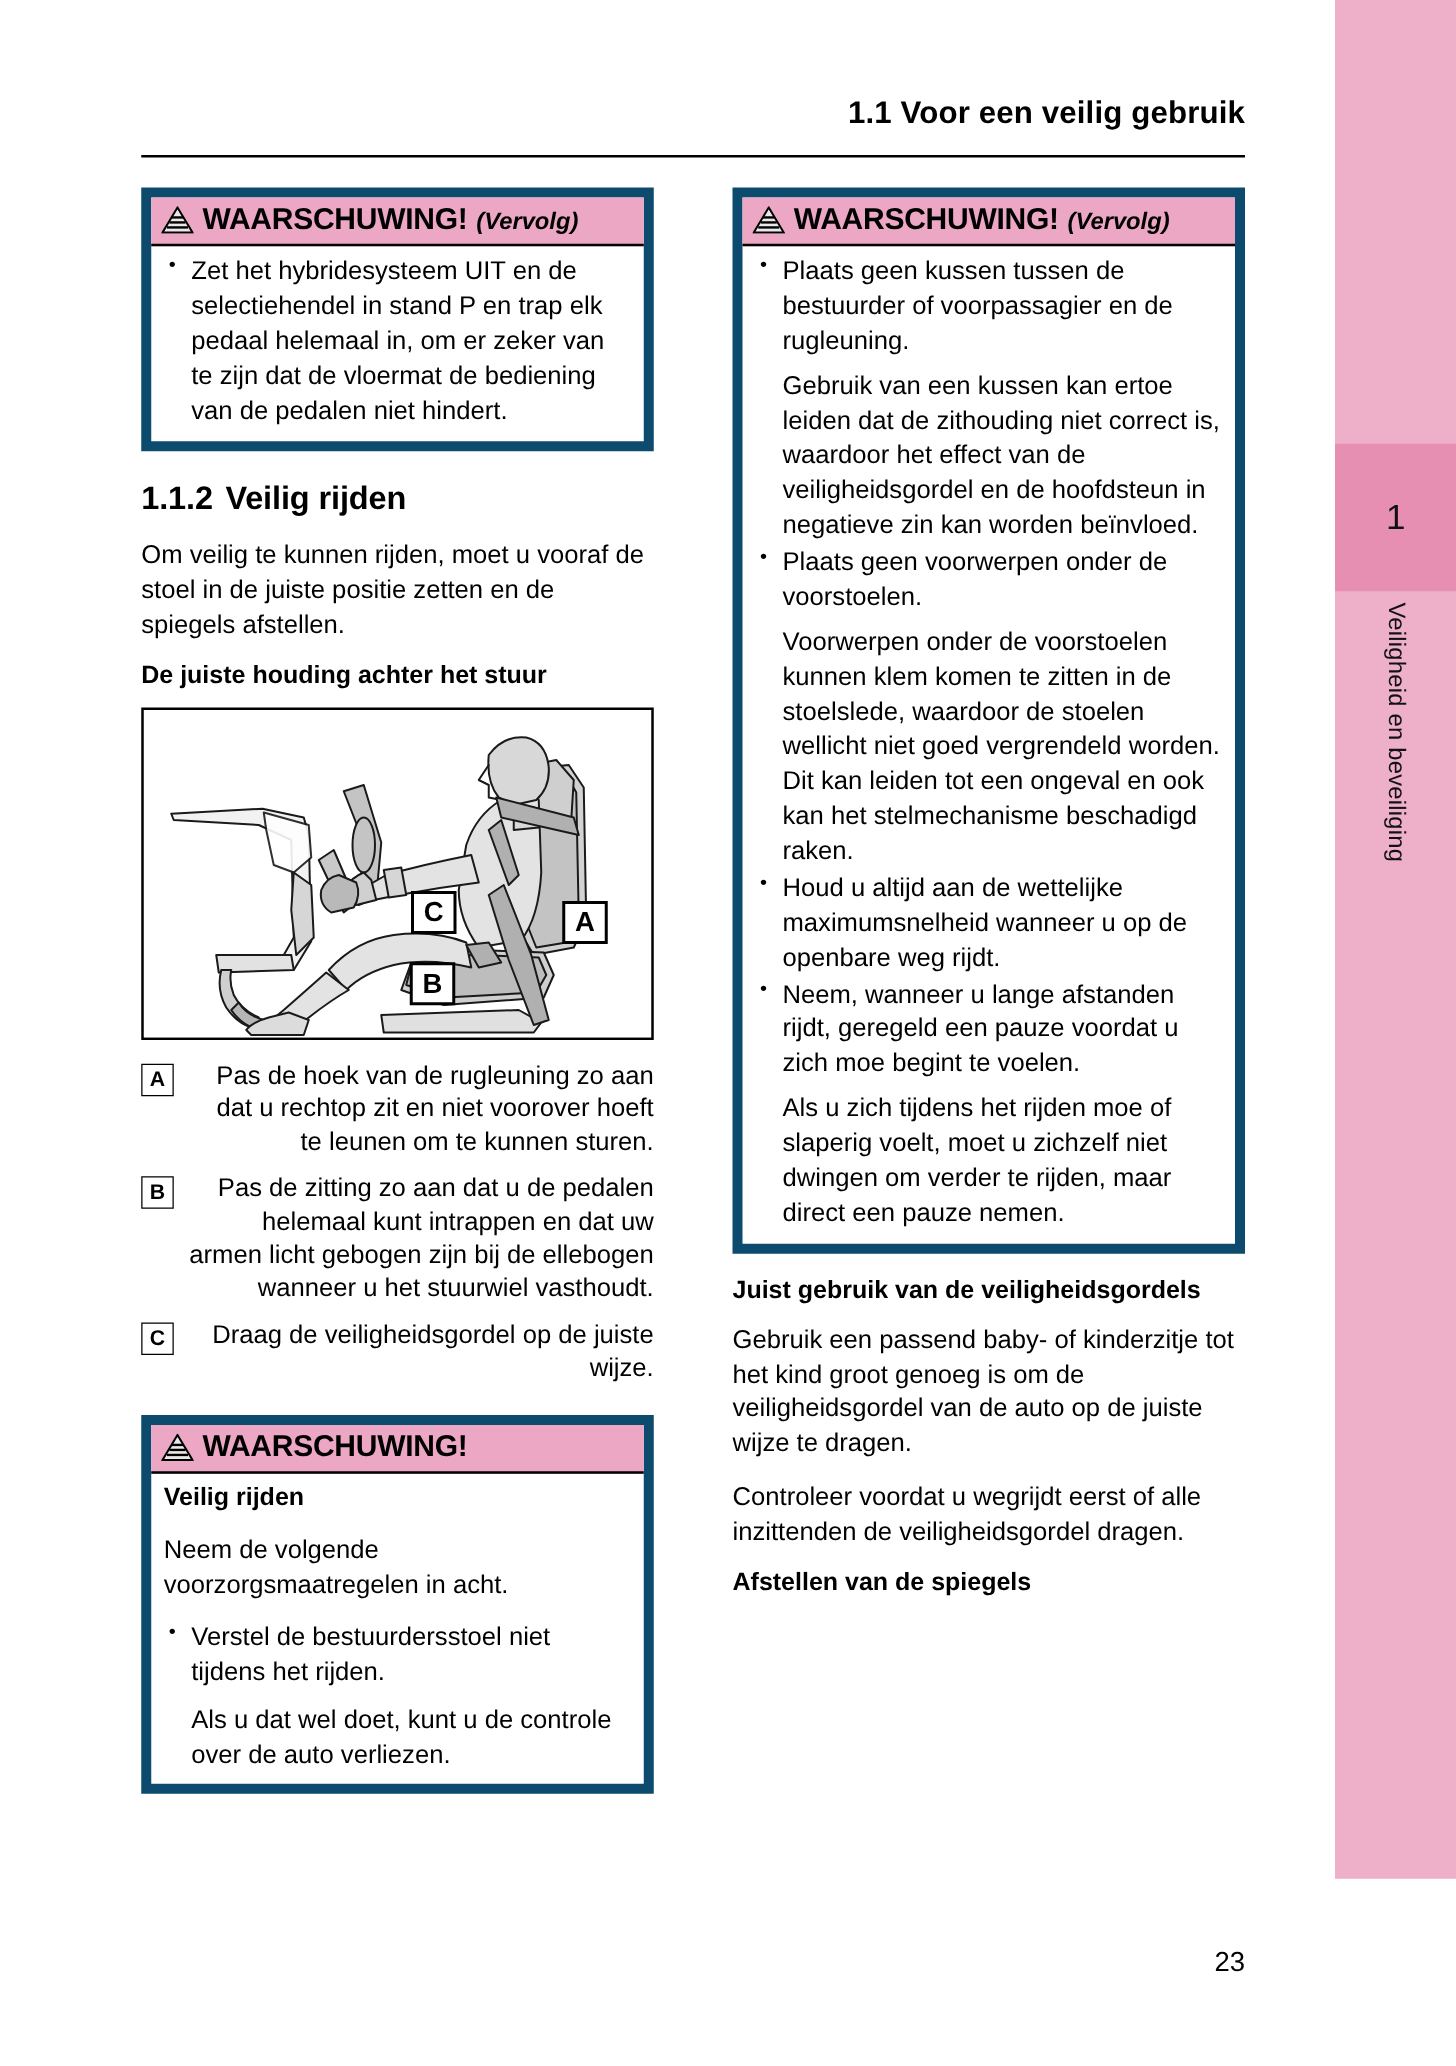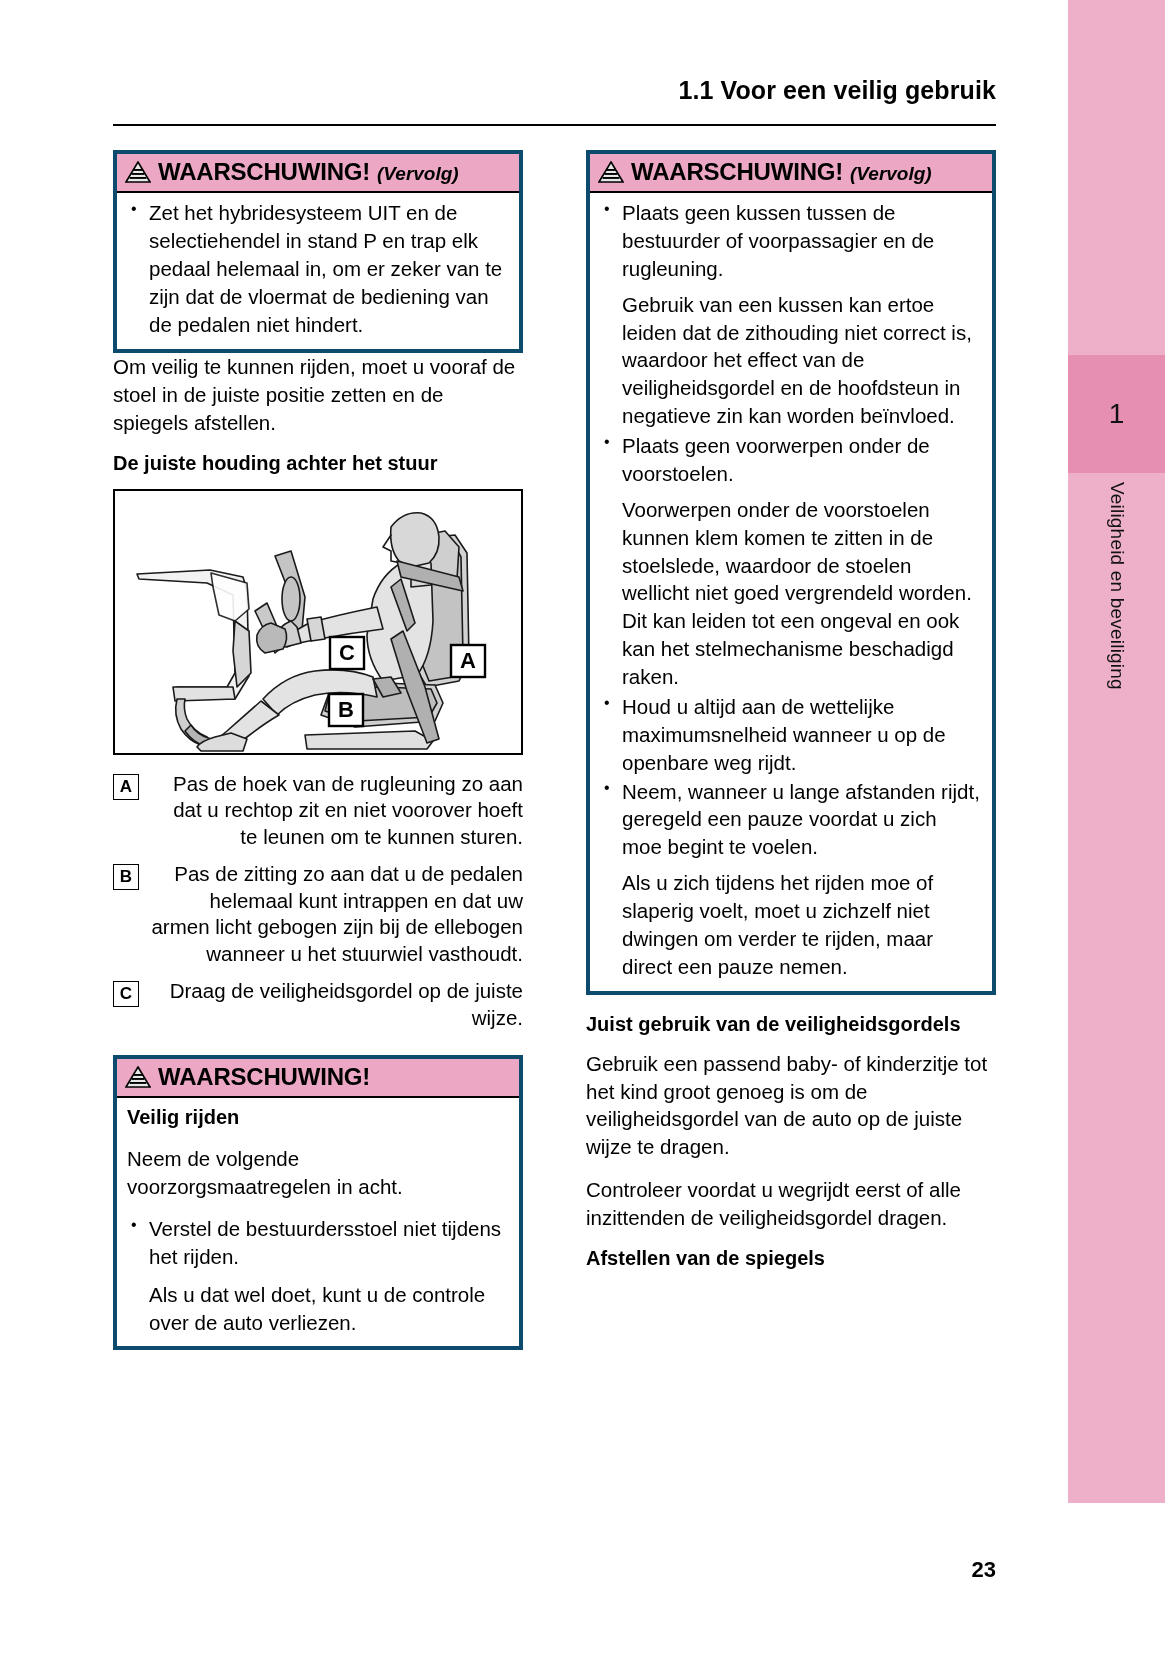--- a/index.html
+++ b/index.html
@@ -85,21 +85,21 @@
   .col {
     position: absolute;
     top: 150px;
     width: 410px;
   }
   .col-left  { left: 113px; }
   .col-right { left: 586px; }
 
   
   .warn-box {
-    border: 4px solid #0c4a6e;
+    border: 8px solid #0c4a6e;
     margin-bottom: 0;
     background: #fff;
   }
   .warn-head {
     background: #eba7c3;
     border-bottom: 2px solid #000;
     padding: 4px 8px 5px 8px;
     display: flex;
     align-items: baseline;
     gap: 7px;
@@ -211,21 +211,21 @@
   .spacer-18 { height: 18px; }
 
   
   .page-number {
     position: absolute;
     left: 113px;
     top: 1557px;
     width: 883px;
     text-align: right;
     font-size: 22px;
-    font-weight: bold;
+    font-weight: normal;
   }
 </style>
 </head>
 <body>
 
 <div id="page">
 
   <div class="side-tab">
     <div class="side-tab-number">1</div>
     <div class="side-tab-label">
@@ -251,20 +251,23 @@
         <span class="warn-title">WAARSCHUWING!</span>
         <span class="warn-cont">(Vervolg)</span>
       </div>
       <div class="warn-body">
         <ul class="bul">
           <li>Zet het hybridesysteem UIT en de selectiehendel in stand P en trap elk pedaal helemaal in, om er zeker van te zijn dat de vloermat de bediening van de pedalen niet hindert.</li>
         </ul>
       </div>
     </div>
 
+    <h2 class="sect">
+      <span class="num">1.1.2</span><span>Veilig rijden</span>
+    </h2>
 
     <p class="body">Om veilig te kunnen rijden, moet u vooraf de stoel in de juiste positie zetten en de spiegels afstellen.</p>
 
     <h3 class="sub">De juiste houding achter het stuur</h3>
 
     <div class="figure">
       <svg width="406" height="262" viewBox="0 0 406 262">
         <rect x="0" y="0" width="406" height="262" fill="#ffffff"></rect>
         <g stroke="#1a1a1a" stroke-width="1.6" stroke-linejoin="round" stroke-linecap="round">
 

